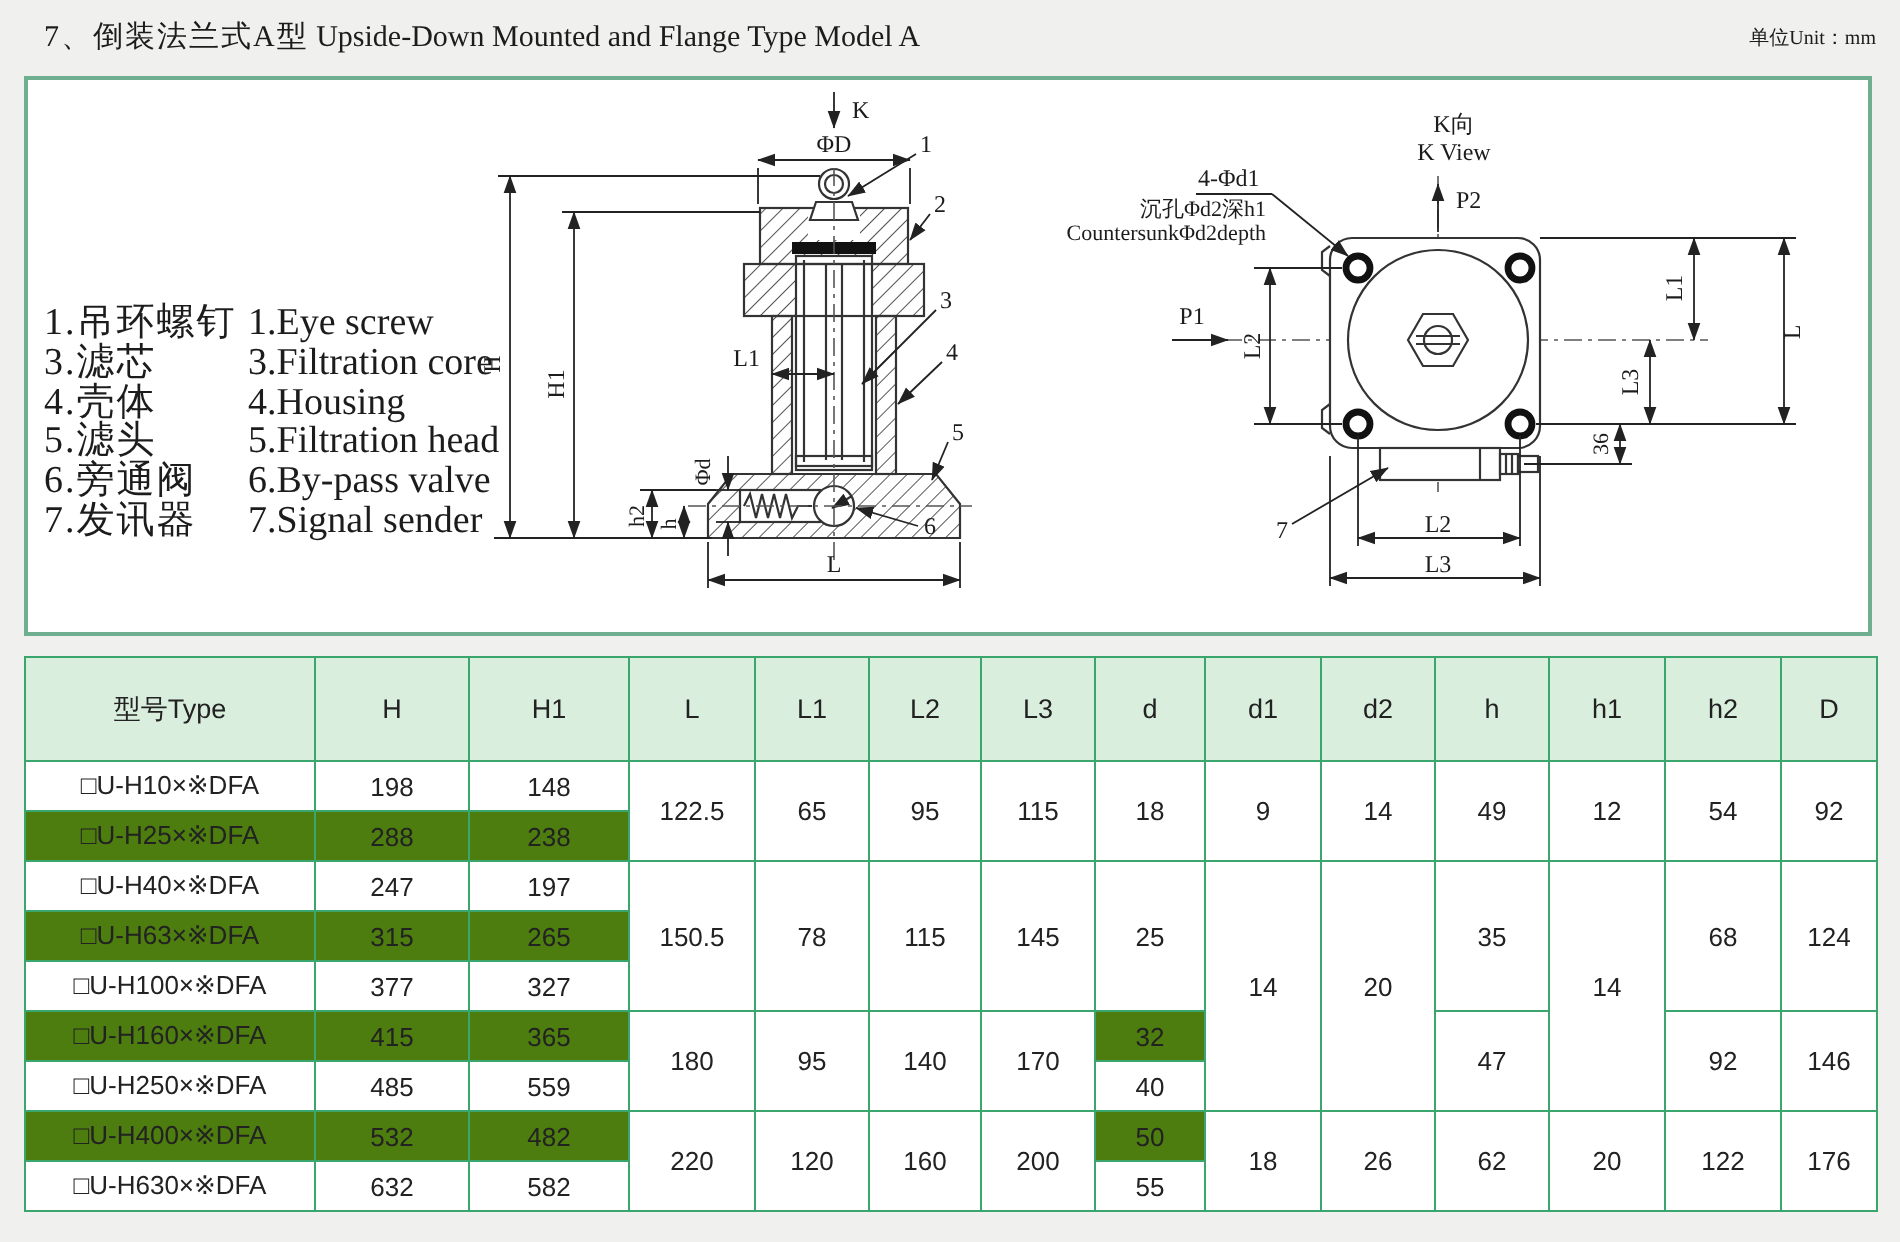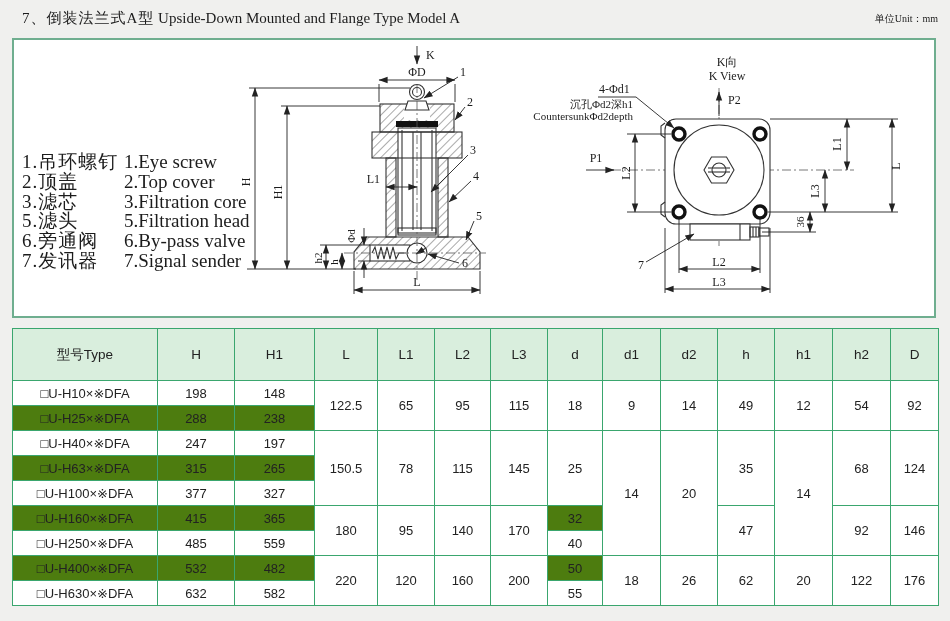--- a/index.html
+++ b/index.html
@@ -51,26 +51,26 @@
 </div>
 
 <div class="panel">
 
   <div class="legend">
     <div class="row">
         <span class="cn">1.吊环螺钉</span>
         <span class="en">1.Eye screw</span>
       </div>
     <div class="row">
-        <span class="cn">2.顶盖</span>
-        <span class="en">2.Top cover</span>
-      </div>
-    <div class="row">
         <span class="cn">3.滤芯</span>
         <span class="en">3.Filtration core</span>
+      </div>
+    <div class="row">
+        <span class="cn">4.壳体</span>
+        <span class="en">4.Housing</span>
       </div>
     <div class="row">
         <span class="cn">5.滤头</span>
         <span class="en">5.Filtration head</span>
       </div>
     <div class="row">
         <span class="cn">6.旁通阀</span>
         <span class="en">6.By-pass valve</span>
       </div>
     <div class="row">

